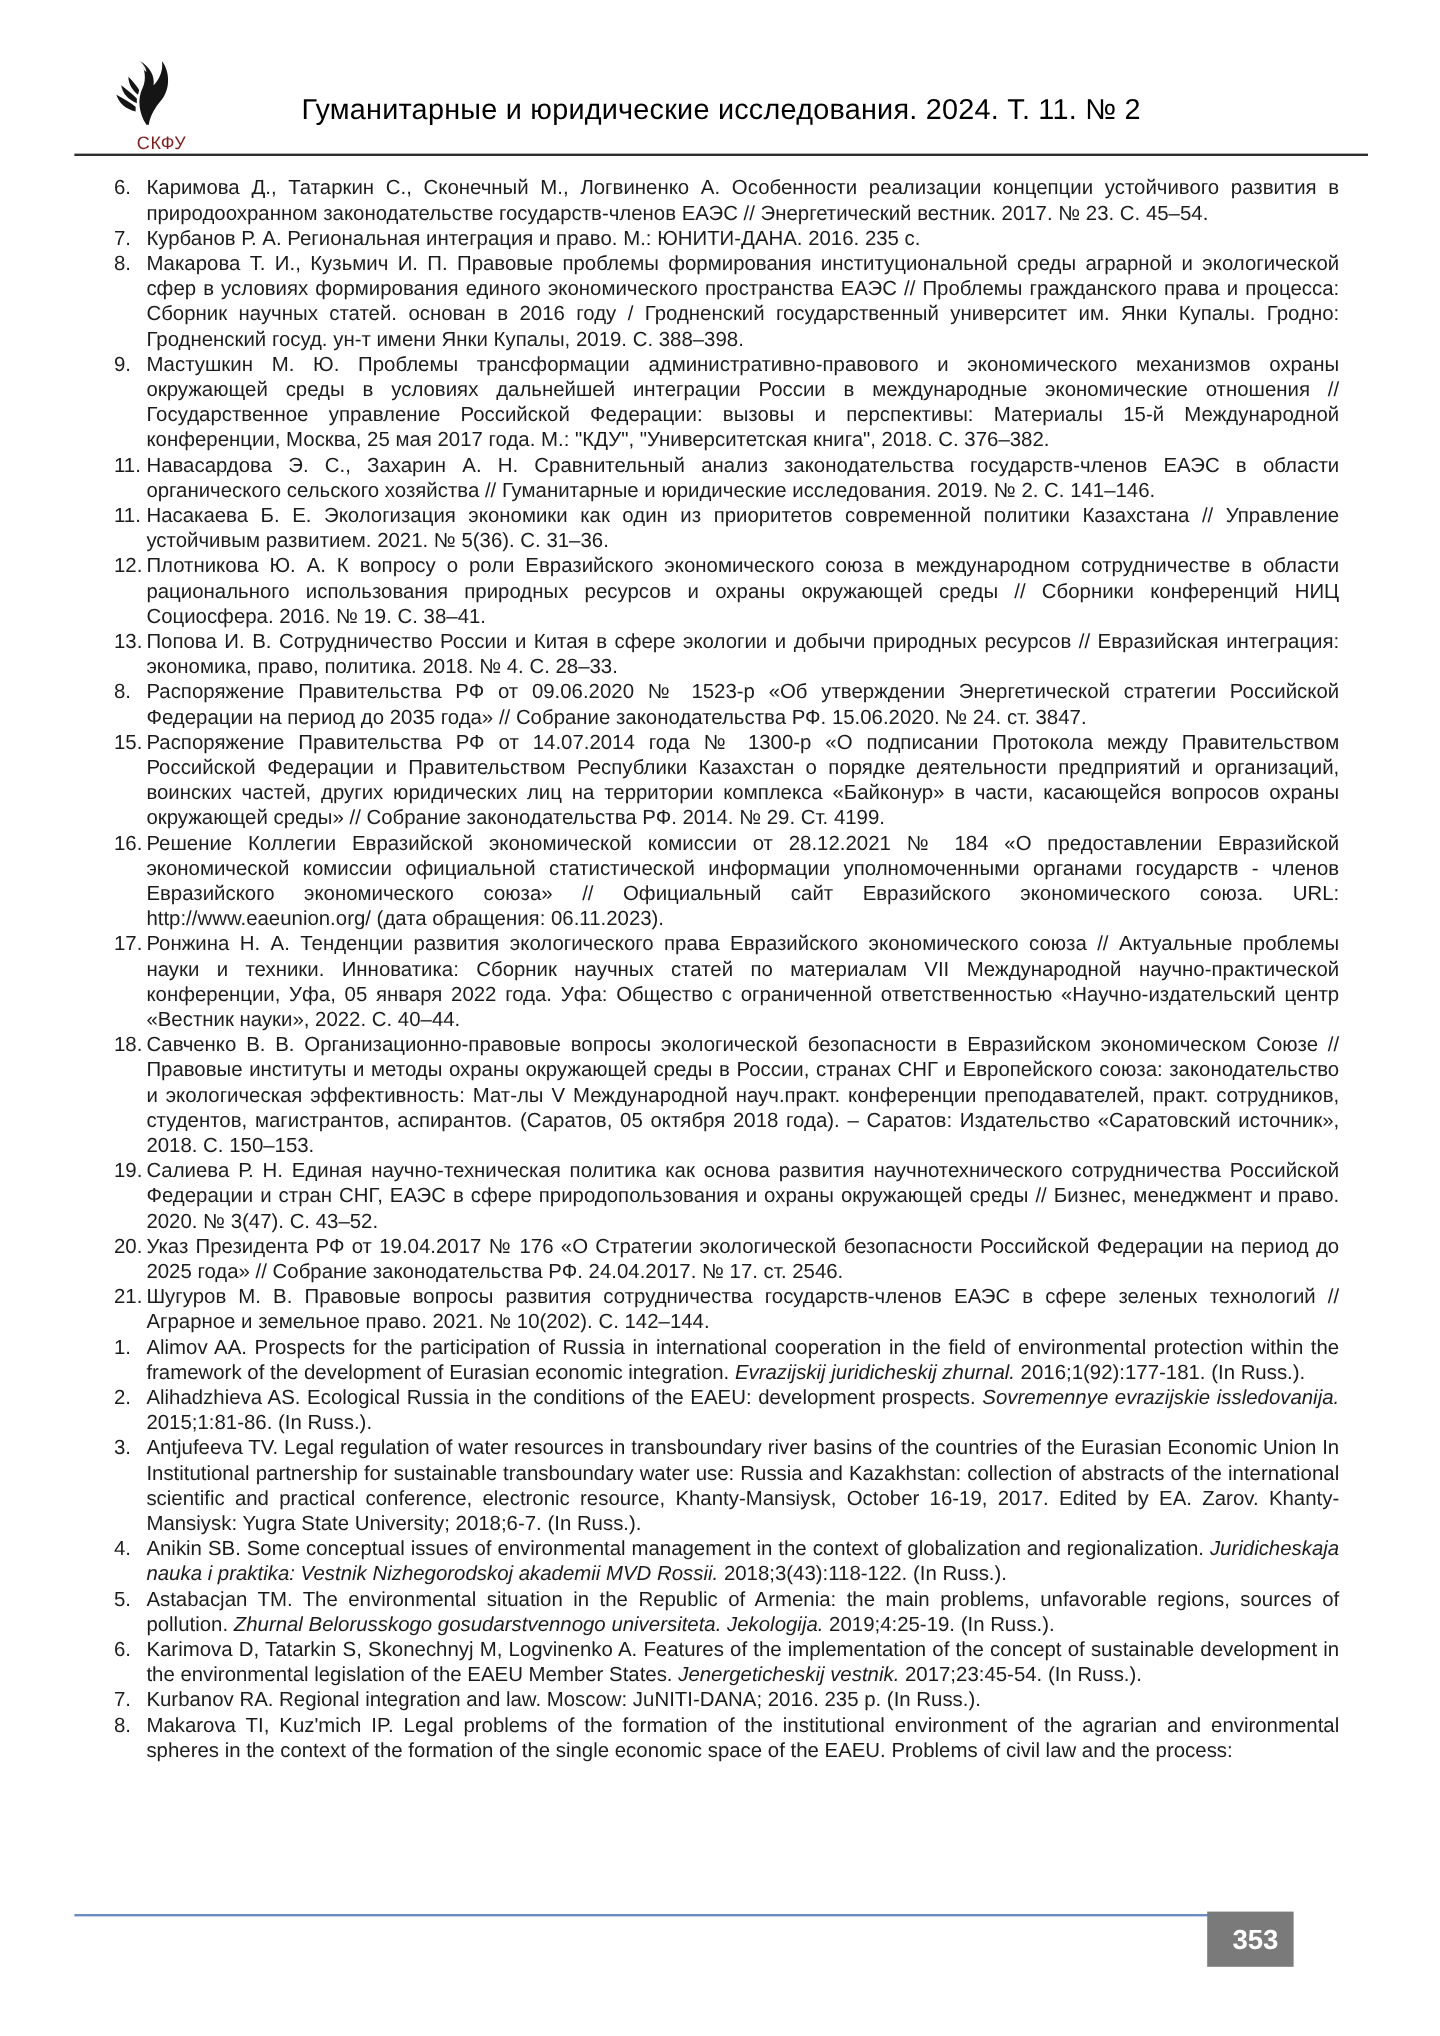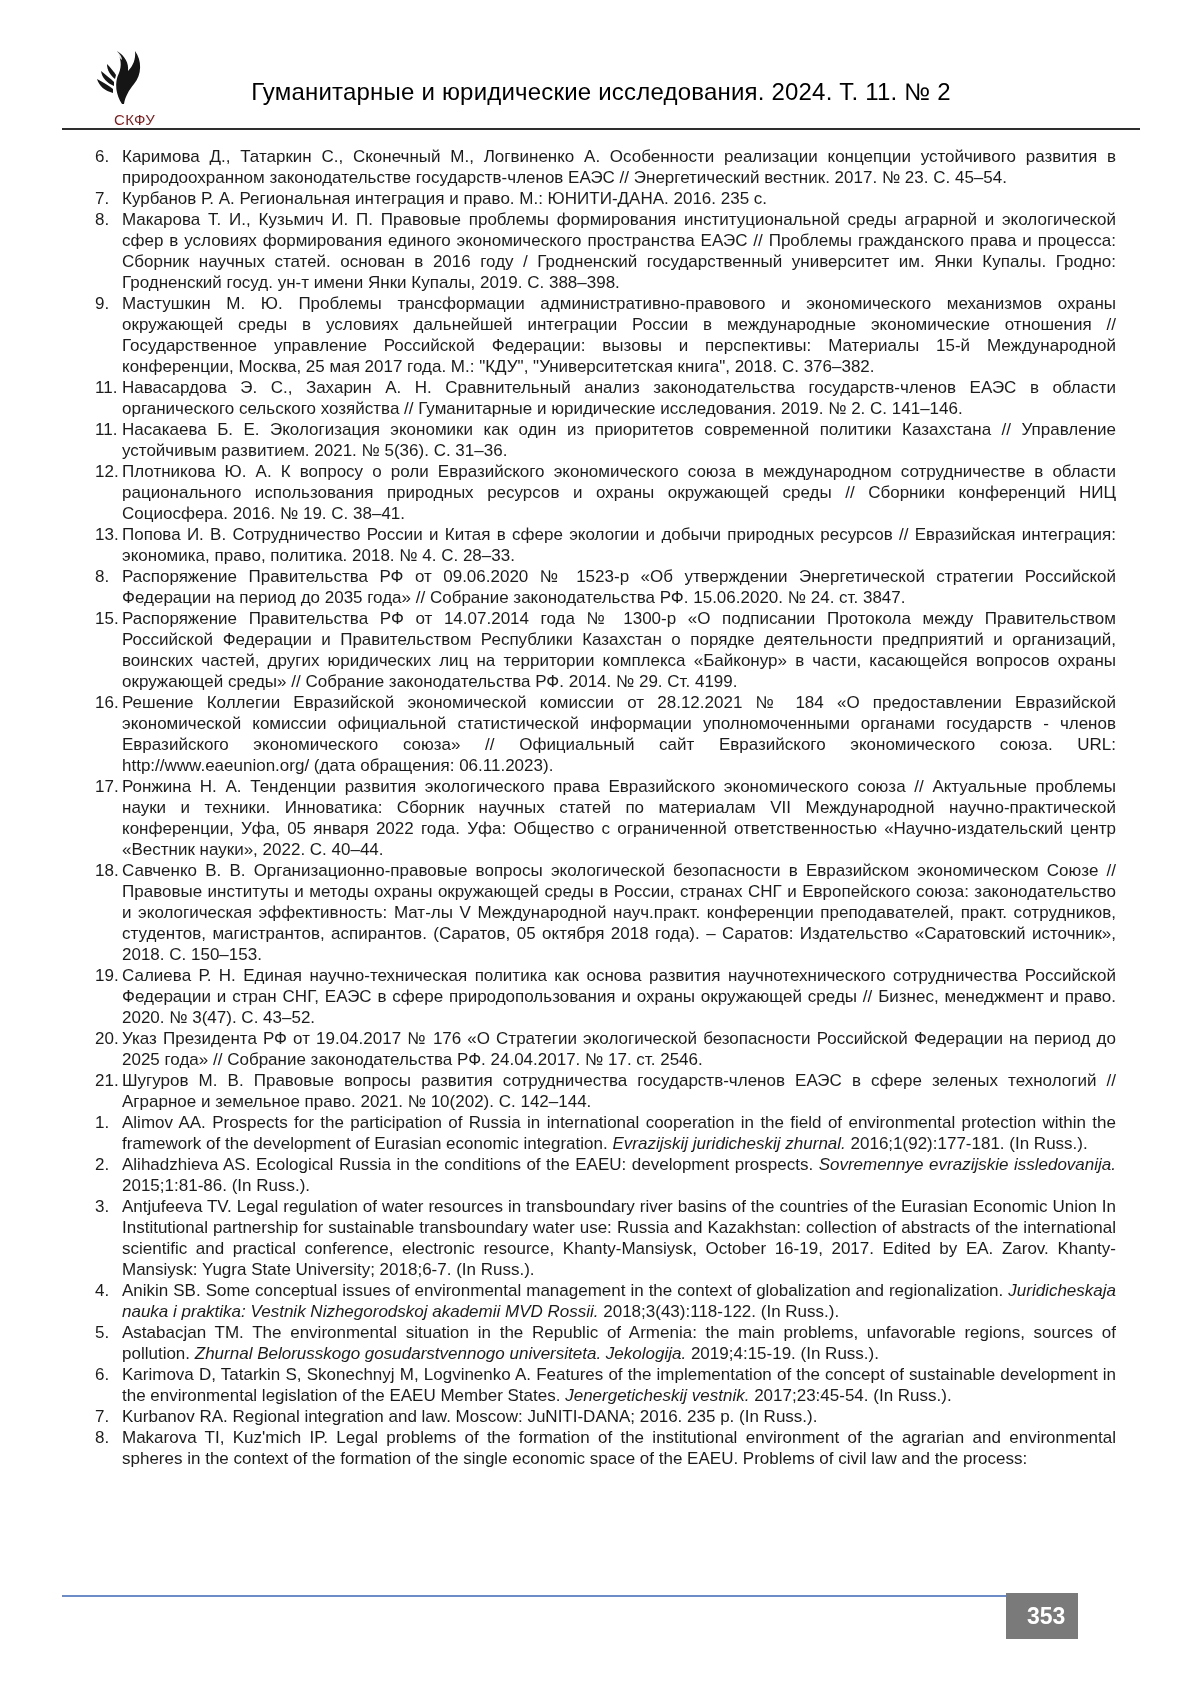--- a/index.html
+++ b/index.html
@@ -198,21 +198,21 @@
         <div class="bib-item">
           <span class="num">3.</span>
           <span class="txt"><span>Antjufeeva TV. Legal regulation of water resources in transboundary river basins of the countries of the Eurasian Economic Union In Institutional partnership for sustainable transboundary water use: Russia and Kazakhstan: collection of abstracts of the international scientific and practical conference, electronic resource, Khanty-Mansiysk, October 16-19, 2017. Edited by EA. Zarov. Khanty-Mansiysk: Yugra State University; 2018;6-7. (In Russ.).</span></span>
         </div>
         <div class="bib-item">
           <span class="num">4.</span>
           <span class="txt"><span>Anikin SB. Some conceptual issues of environmental management in the context of globalization and regionalization. </span><span class="it">Juridicheskaja nauka i praktika: Vestnik Nizhegorodskoj akademii MVD Rossii.</span><span> 2018;3(43):118-122. (In Russ.).</span></span>
         </div>
         <div class="bib-item">
           <span class="num">5.</span>
-          <span class="txt"><span>Astabacjan TM. The environmental situation in the Republic of Armenia: the main problems, unfavorable regions, sources of pollution. </span><span class="it">Zhurnal Belorusskogo gosudarstvennogo universiteta. Jekologija.</span><span> 2019;4:15-19. (In Russ.).</span></span>
+          <span class="txt"><span>Astabacjan TM. The environmental situation in the Republic of Armenia: the main problems, unfavorable regions, sources of pollution. </span><span class="it">Zhurnal Belorusskogo gosudarstvennogo universiteta. Jekologija.</span><span> 2019;4:25-19. (In Russ.).</span></span>
         </div>
         <div class="bib-item">
           <span class="num">6.</span>
           <span class="txt"><span>Karimova D, Tatarkin S, Skonechnyj M, Logvinenko A. Features of the implementation of the concept of sustainable development in the environmental legislation of the EAEU Member States. </span><span class="it">Jenergeticheskij vestnik.</span><span> 2017;23:45-54. (In Russ.).</span></span>
         </div>
         <div class="bib-item">
           <span class="num">7.</span>
           <span class="txt"><span>Kurbanov RA. Regional integration and law. Moscow: JuNITI-DANA; 2016. 235 p. (In Russ.).</span></span>
         </div>
         <div class="bib-item">

